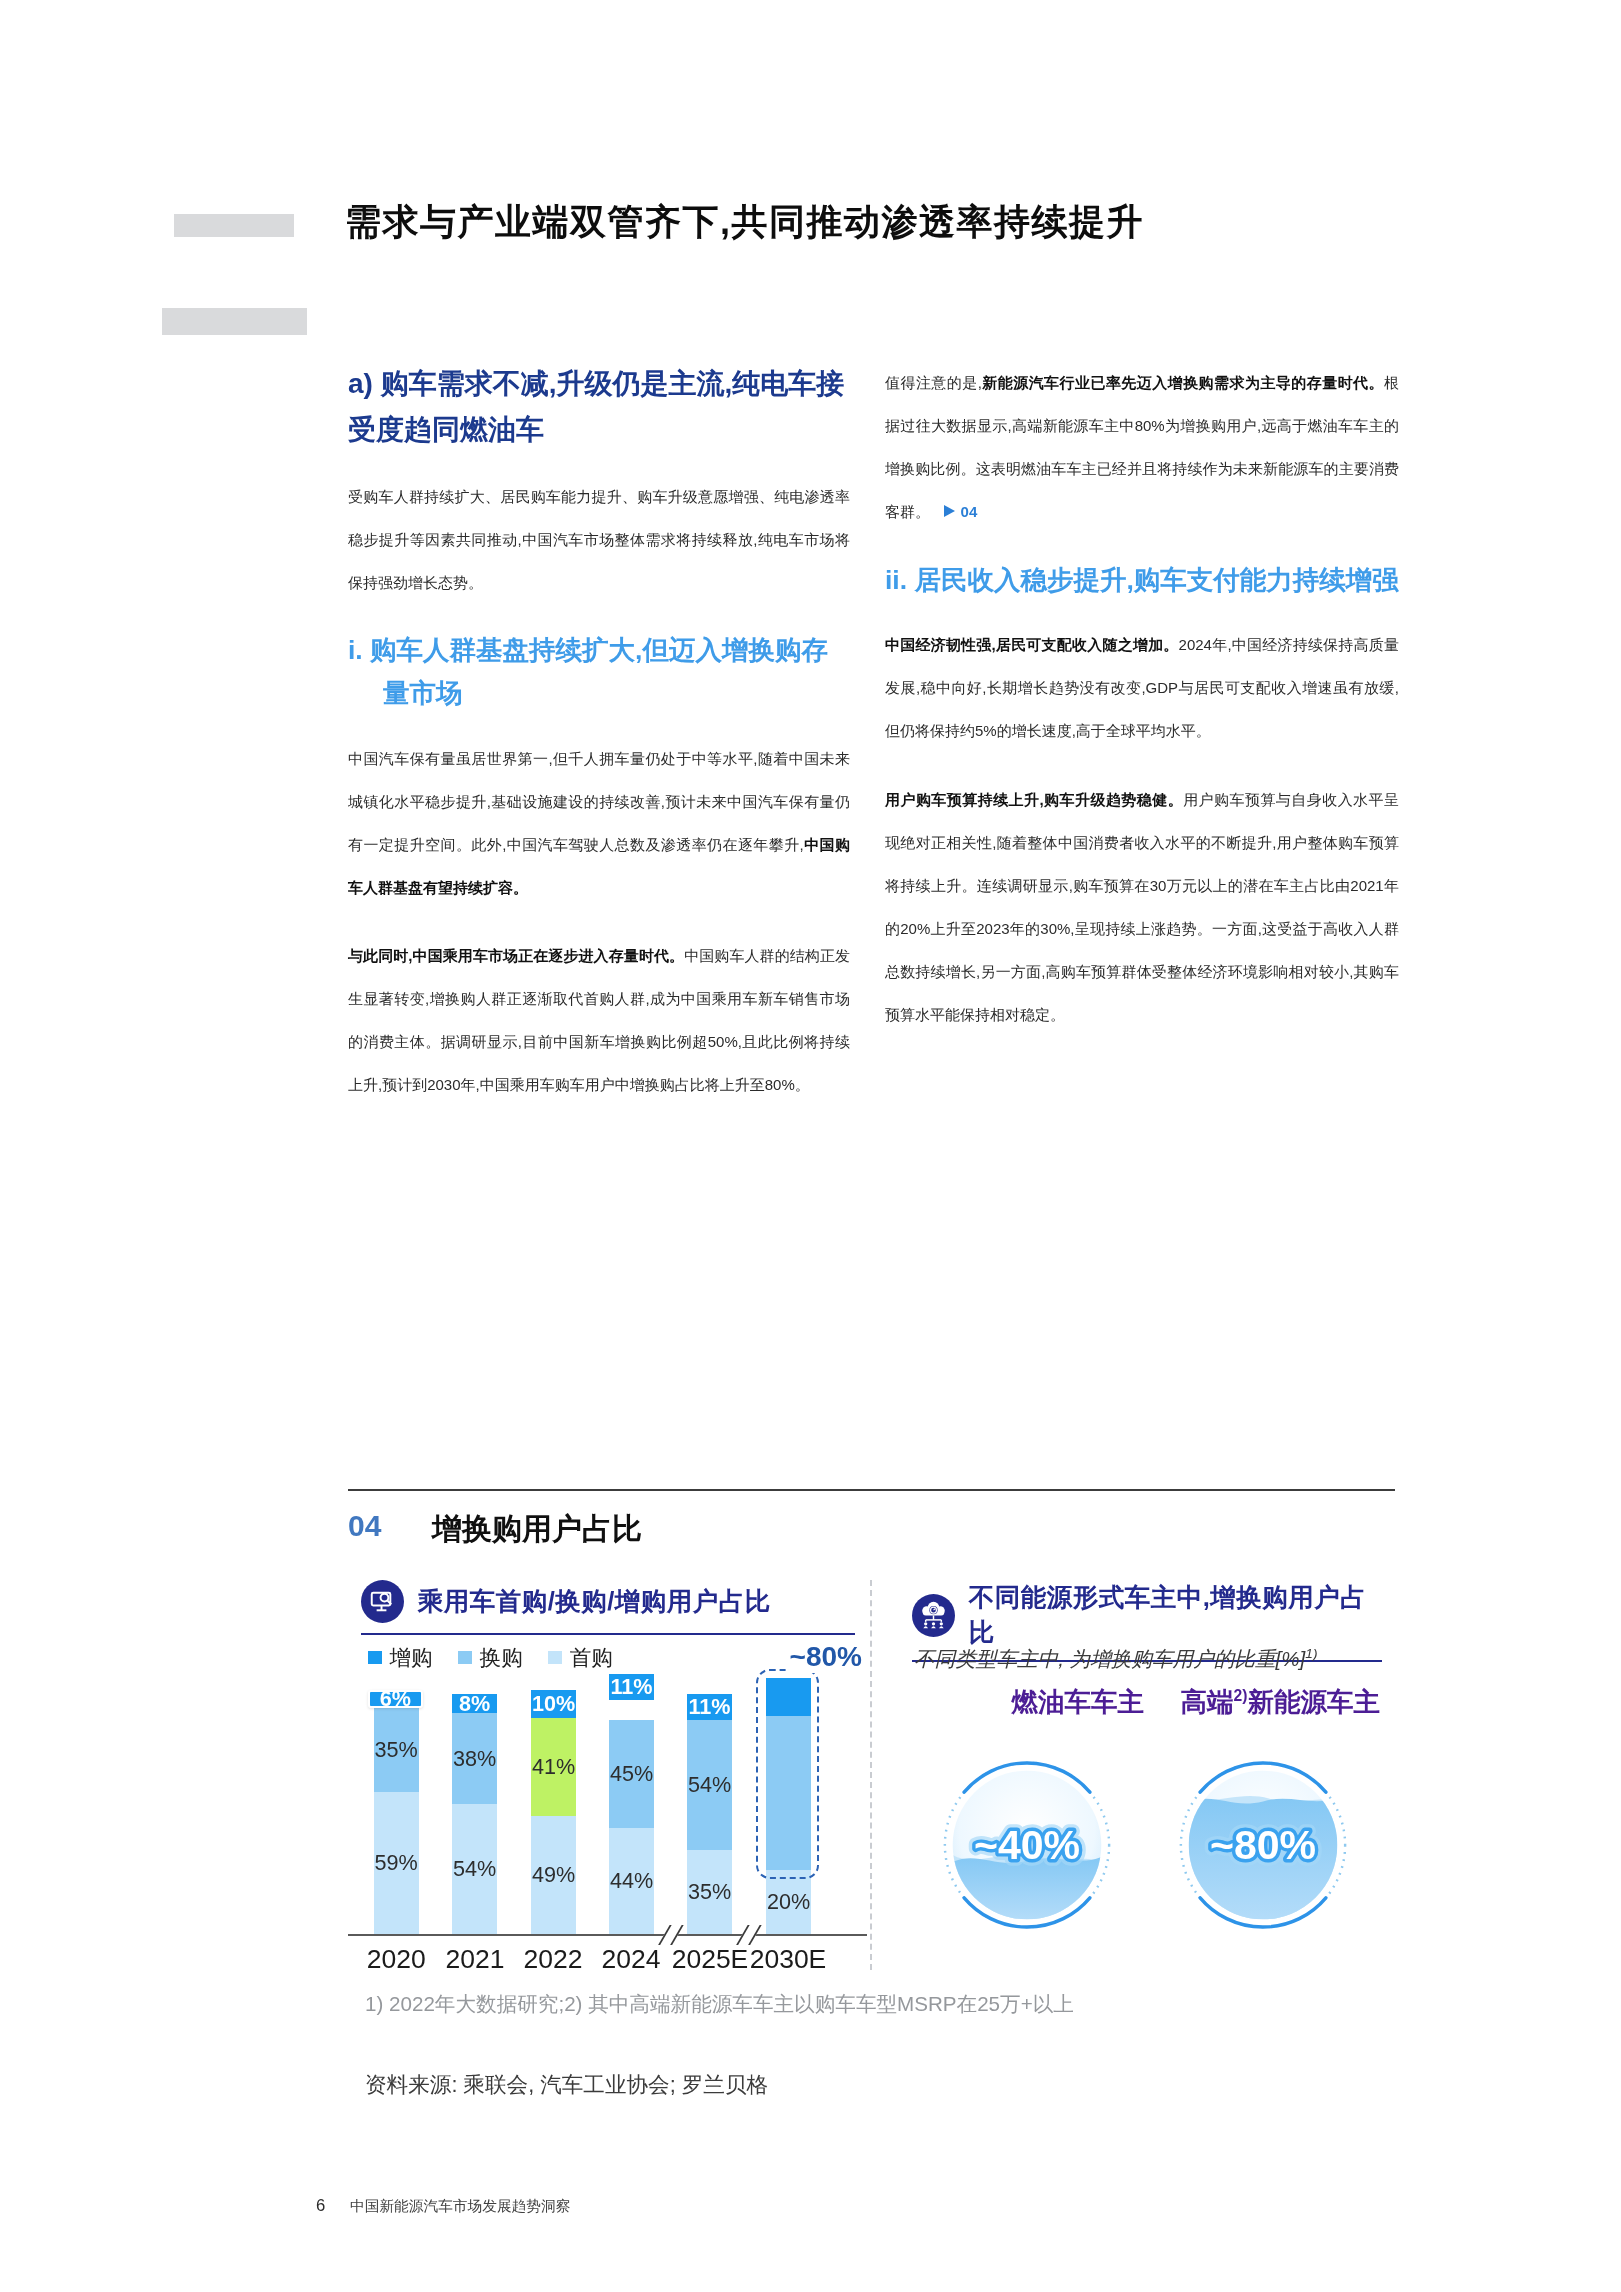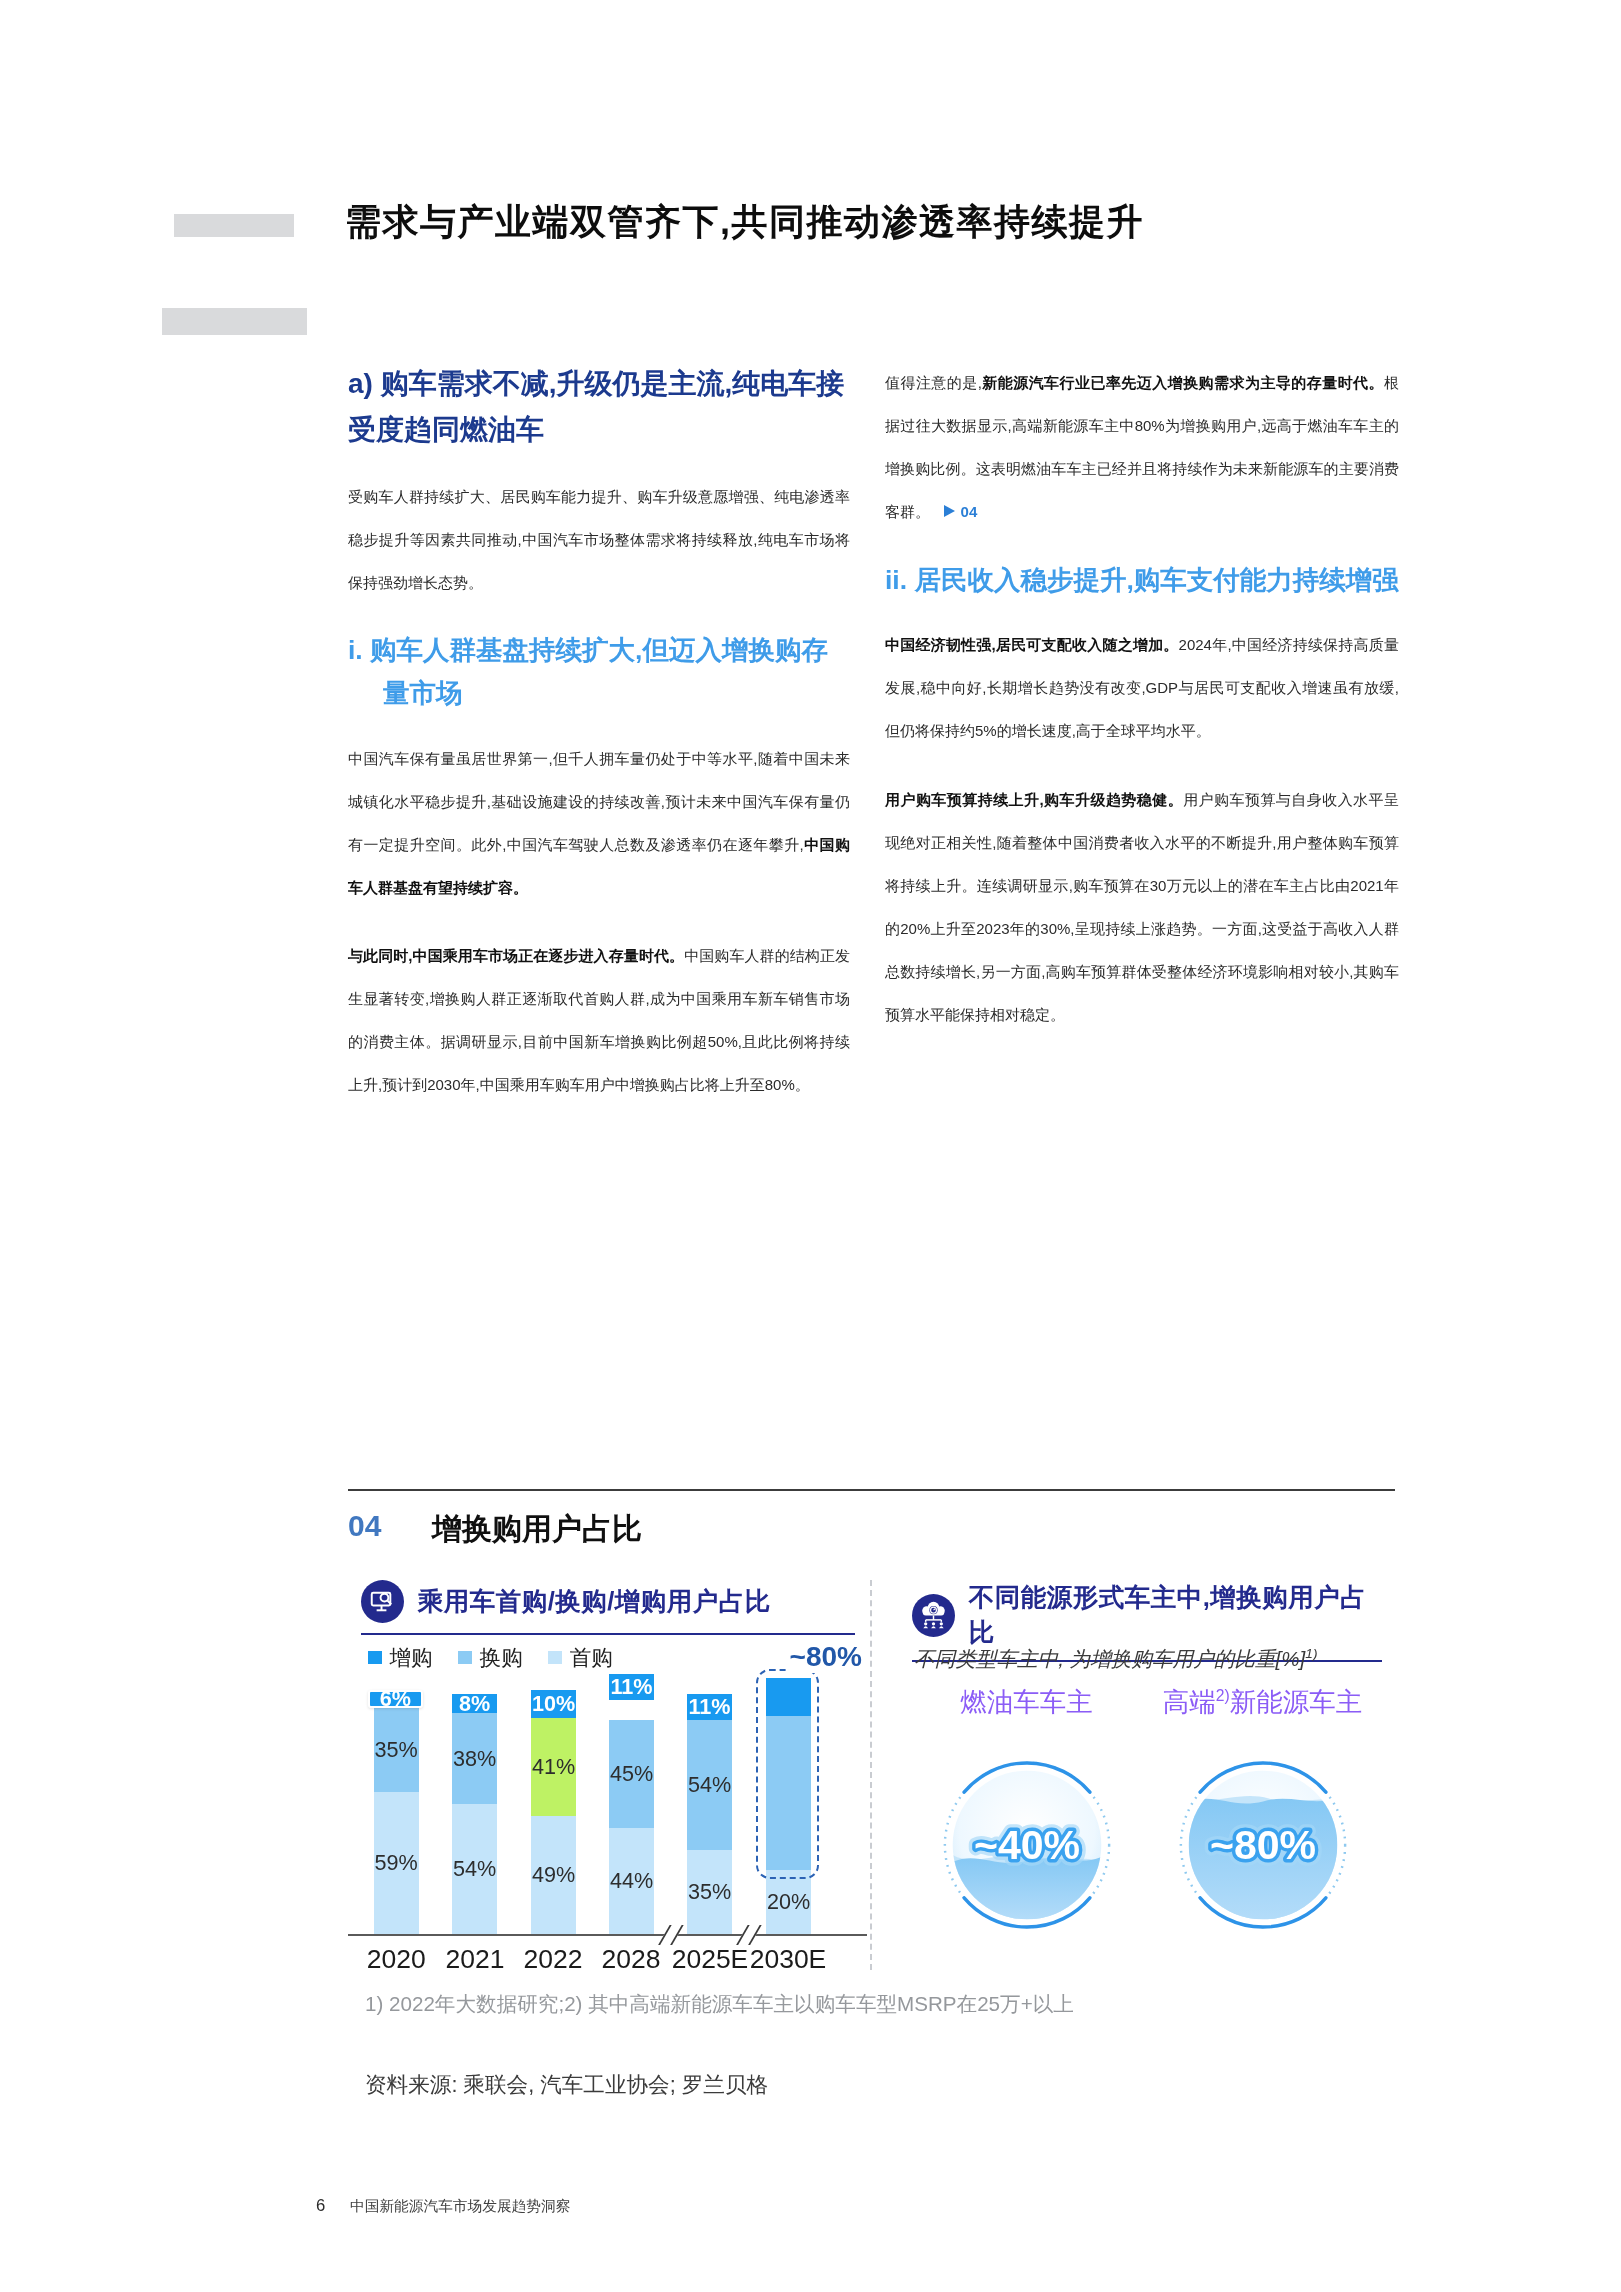--- a/index.html
+++ b/index.html
@@ -55,22 +55,22 @@
     box-shadow:0 1px 2.9px rgba(0,0,0,0.12);}
   .xlab{position:absolute;top:364px;width:88px;text-align:center;font-size:26.5px;color:#1b1b1b;}
   .brk{position:absolute;top:345px;width:9.8px;height:19.6px;background:#fff;
     border-left:2px solid #3a3a3a;border-right:2px solid #3a3a3a;transform:skewX(-30deg);}
   .anno-box{position:absolute;left:-9.8px;width:59px;border:2.9px dashed #2b62b4;border-radius:13.7px;}
   .anno-label{position:absolute;top:-37px;left:21.6px;font-size:28px;font-weight:700;color:#2157a8;
     background:#fff;padding:0 2px;white-space:nowrap;}
 
   .subtitle{position:absolute;left:2px;top:65px;font-size:20.6px;font-style:italic;color:#3a3a3a;}
   .subtitle sup{font-size:13.7px;}
-  .ball-label{position:absolute;top:104px;width:235px;text-align:center;font-size:26.5px;
-    font-weight:400;color:#8b5cf6;}
+  .ball-label{position:absolute;top:104px;width:235px;text-align:right;font-size:26.5px;
+    font-weight:700;color:#4c1d95;}
   .ball-label sup{font-size:15.7px;}
   .ball-wrap{position:absolute;width:176px;height:176px;}
   .ring{fill:none;stroke:#8ec9ef;stroke-width:2.5;stroke-dasharray:1.8 5.5;}
   .arc{fill:none;stroke:#2d93e8;stroke-width:3.5;stroke-linecap:round;}
   .wave-back{fill:#c2e4fa;opacity:0.95;}
   .ball-text{font-size:42px;font-weight:700;fill:#ffffff;paint-order:stroke;stroke:#3aa2ef;
     stroke-width:7px;stroke-linejoin:round;font-family:"Liberation Sans","DejaVu Sans",sans-serif;}
   .ball-text-glow{font-size:42px;font-weight:700;fill:none;stroke:#a5d8f8;stroke-width:14px;
     stroke-linejoin:round;opacity:0.65;font-family:"Liberation Sans","DejaVu Sans",sans-serif;}
 
@@ -176,21 +176,21 @@
           <div class="seg" style="height: 106px; background: rgb(195, 228, 250);">
             <span class="seglab lab-dark">44%</span>
           </div>
           <div class="seg" style="height: 108px; background: rgb(140, 203, 244); margin-top: 20px;">
             <span class="seglab lab-dark">45%</span>
           </div>
           <div class="seg" style="height: 26.4px; background: rgb(24, 154, 240);">
             <span class="seglab lab-white">11%</span>
           </div>
         </div>
-        <div class="xlab" style="left: 226px;">2028</div>
+        <div class="xlab" style="left: 226px;">2024</div>
         <div class="bar" style="left: 326px;">
           <div class="seg" style="height: 84px; background: rgb(195, 228, 250);">
             <span class="seglab lab-dark">35%</span>
           </div>
           <div class="seg" style="height: 130px; background: rgb(140, 203, 244);">
             <span class="seglab lab-dark">54%</span>
           </div>
           <div class="seg" style="height: 26.4px; background: rgb(24, 154, 240);">
             <span class="seglab lab-white">11%</span>
           </div>

